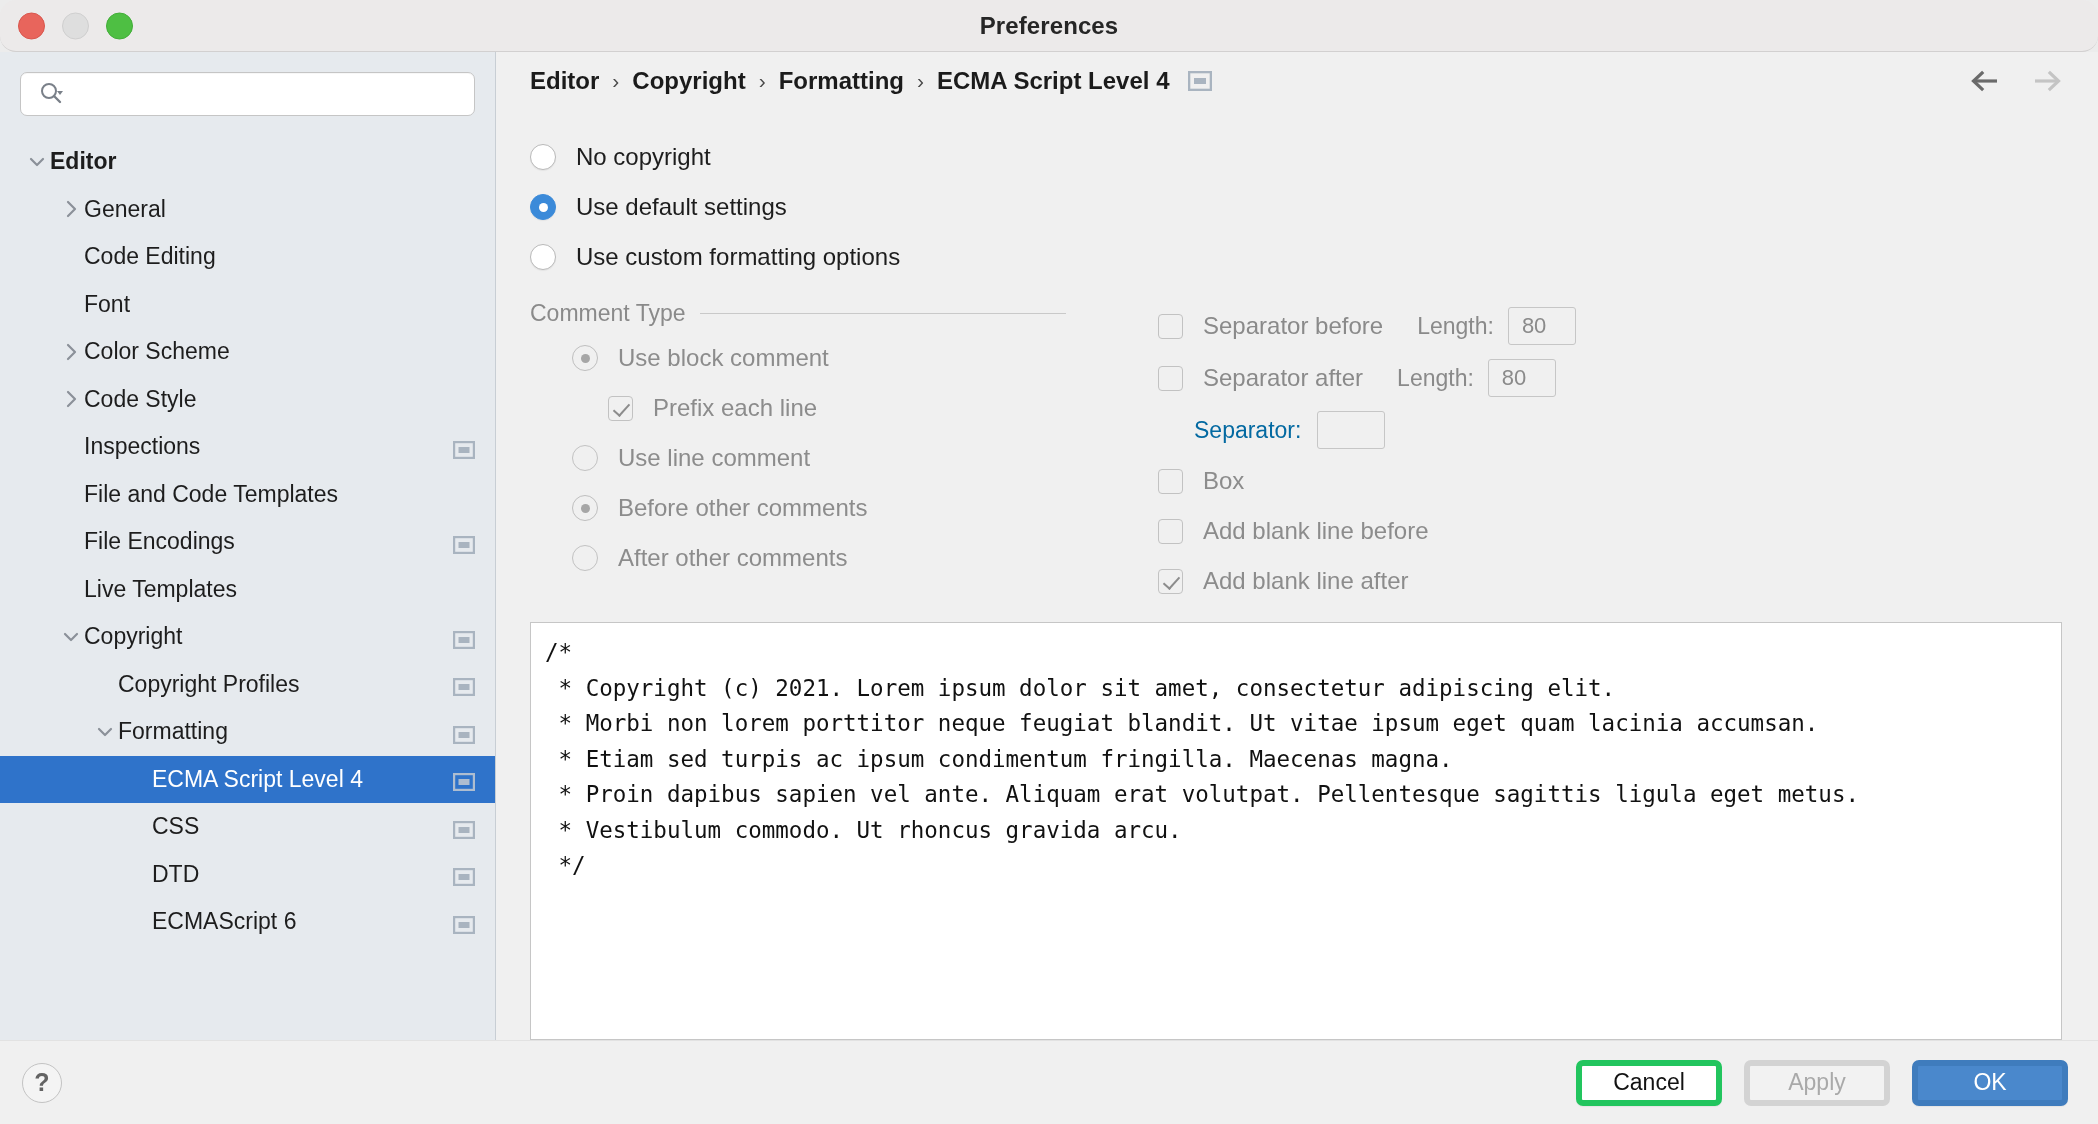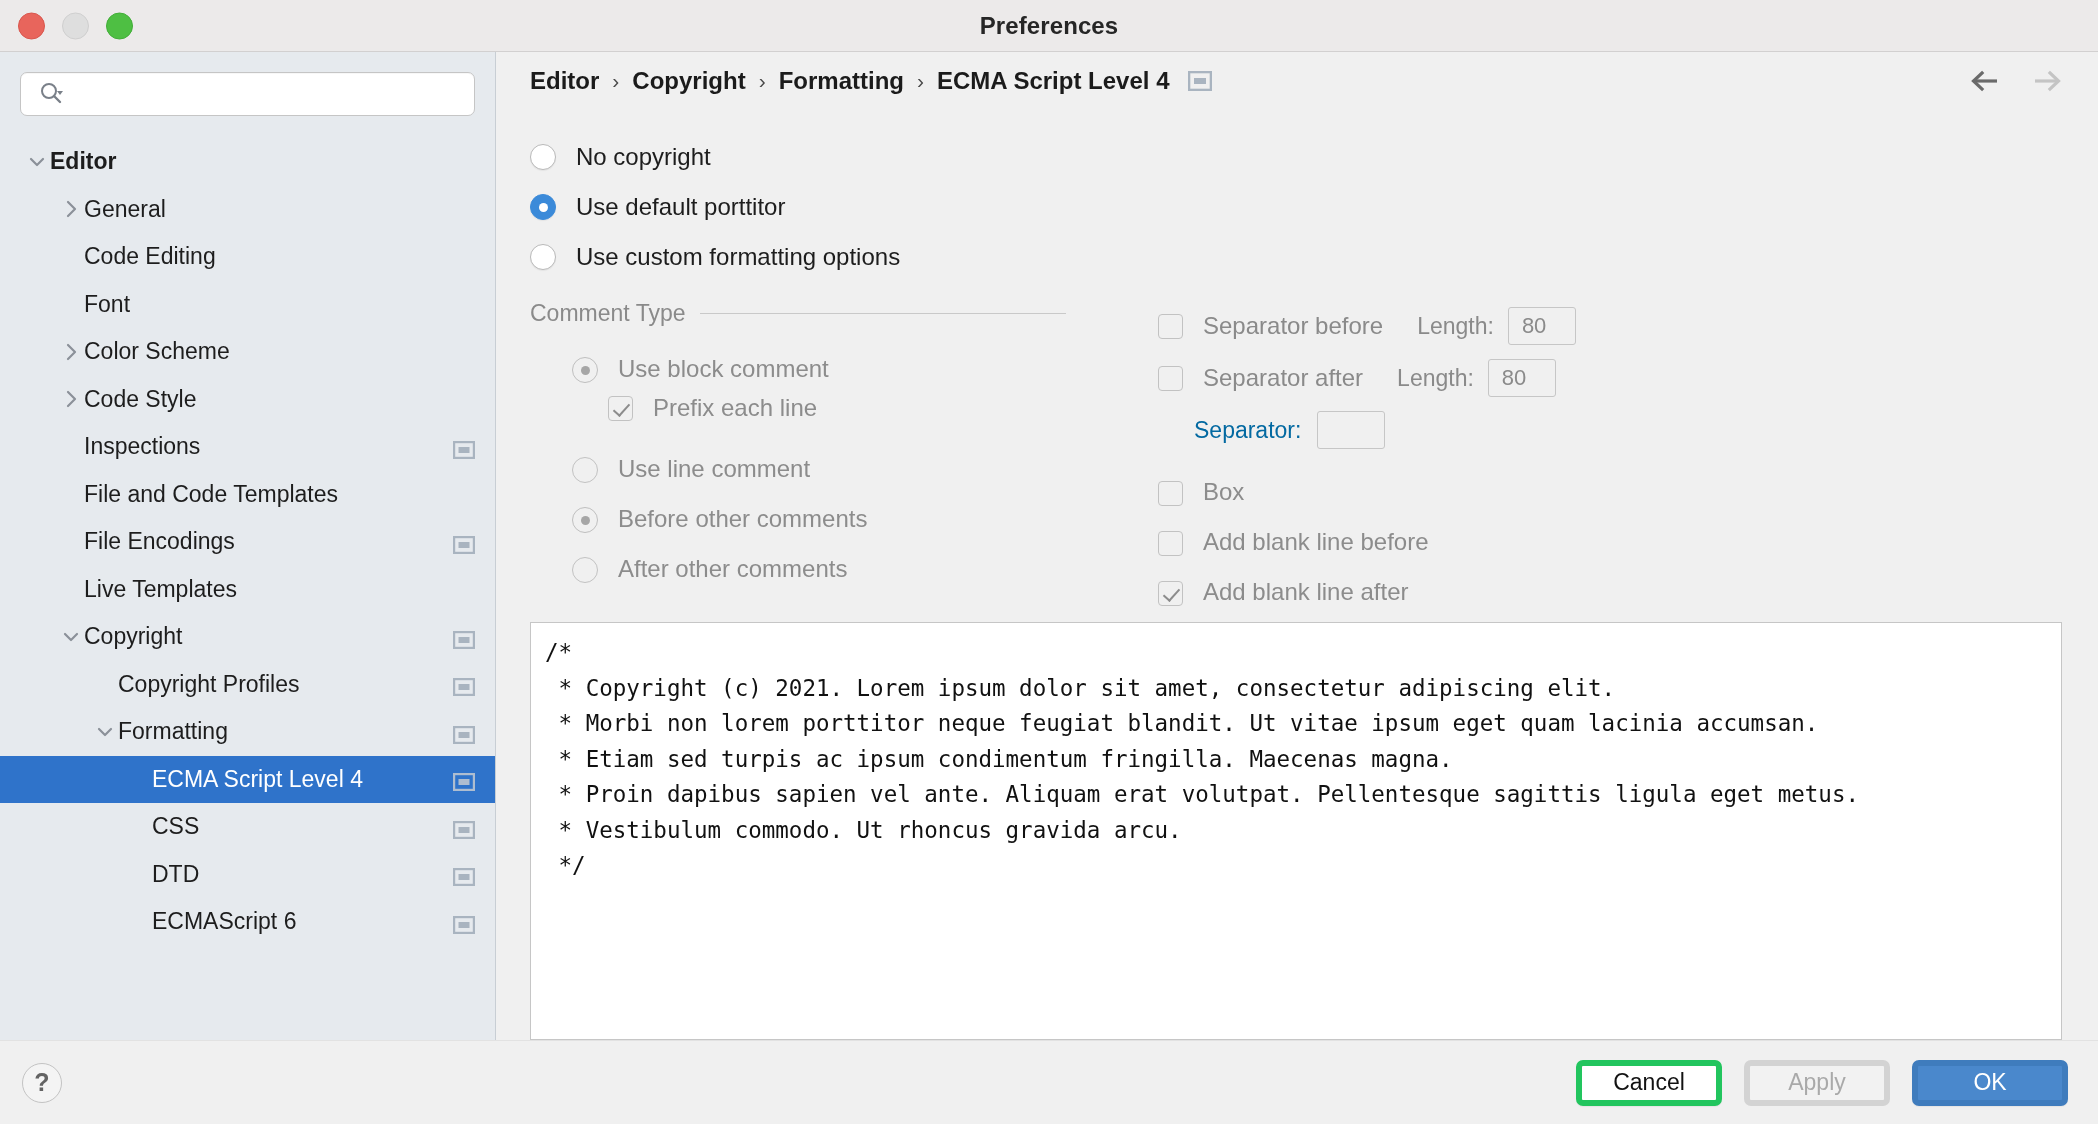--- a/index.html
+++ b/index.html
@@ -17,21 +17,21 @@
     background: #ececec;
     display: flex; flex-direction: column;
   }
 
   
   .titlebar {
     position: relative;
     height: 52px; min-height: 52px;
     background: #eceaea;
     border-bottom: 1px solid #d2d0d0;
-    display: flex; align-items: center;
+    display: flex; align-items: center; border-radius: 16px;
   }
   .traffic { position: absolute; left: 18px; top: 50%; transform: translateY(-50%); display: flex; gap: 17px; }
   .dot { width: 27px; height: 27px; border-radius: 50%; }
   .dot.red    { background: #e8655c; border: 1px solid #d9564d; }
   .dot.yellow { background: #dedede; border: 1px solid #cfcfcf; }
   .dot.green  { background: #4ebf43; border: 1px solid #41ae37; }
   .titlebar-title {
     width: 100%; text-align: center;
     font-size: 24px; font-weight: bold; color: #262626;
     letter-spacing: .1px;
@@ -148,21 +148,21 @@
   .col-gap   { width: 50px; }
   .col-right { flex: 1; }
 
   .group-head {
     display: flex; align-items: center; gap: 14px;
     font-size: 23px; color: #8a8a8a;
     margin-bottom: 6px;
   }
   .group-head .rule { flex: 1; height: 1px; background: #c9c9c9; }
 
-  .indent1 { padding-left: 42px; align-items: flex-end; }
+  .indent1 { padding-left: 42px; }
   .indent2 { padding-left: 78px; }
 
   
   .brow { display: flex; align-items: center; height: 52px; }
   .brow .lenlabel { font-size: 23px; color: #8a8a8a; margin-left: 34px; }
   .spinner {
     width: 68px; height: 38px; margin-left: 14px;
     background: #f0f0f0; border: 1px solid #c6c6c6; border-radius: 3px;
     display: flex; align-items: center; padding-left: 13px;
     font-size: 22px; color: #8a8a8a; text-align: center;
@@ -408,21 +408,21 @@
 
       <div class="panel">
 
         <div class="radio-list">
           <div class="opt-row">
             <span class="radio"></span>
             <span class="opt-label">No copyright</span>
           </div>
           <div class="opt-row">
             <span class="radio checked"></span>
-            <span class="opt-label">Use default porttitor</span>
+            <span class="opt-label">Use default settings</span>
           </div>
           <div class="opt-row">
             <span class="radio"></span>
             <span class="opt-label">Use custom formatting options</span>
           </div>
         </div>
 
         <div class="groups">
 
           <div class="col-left">

